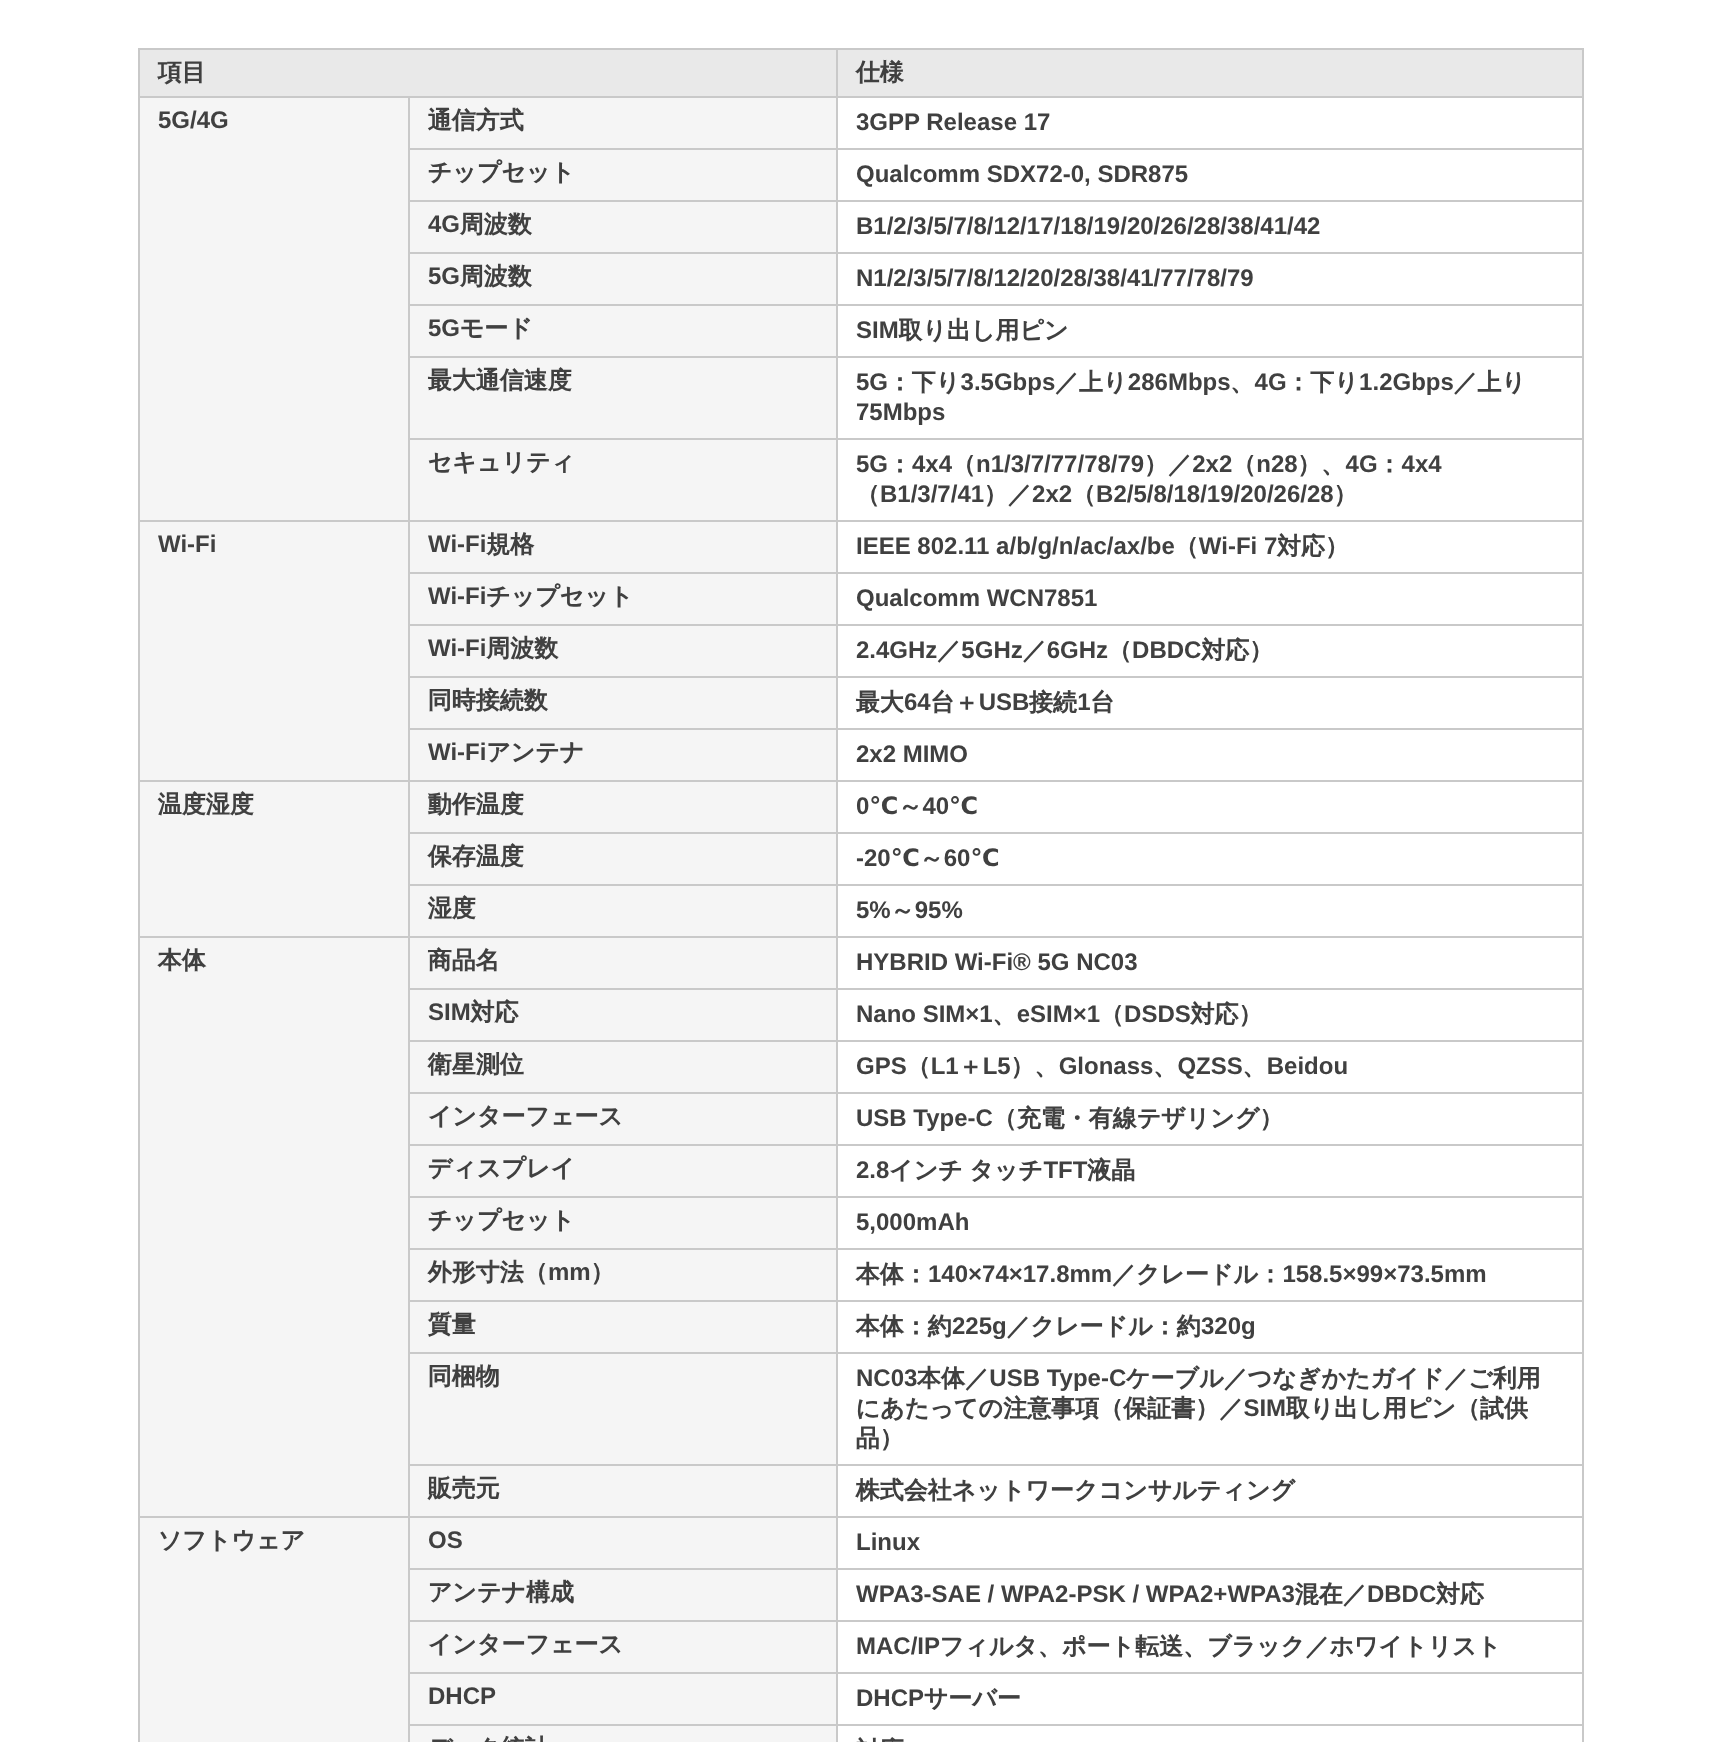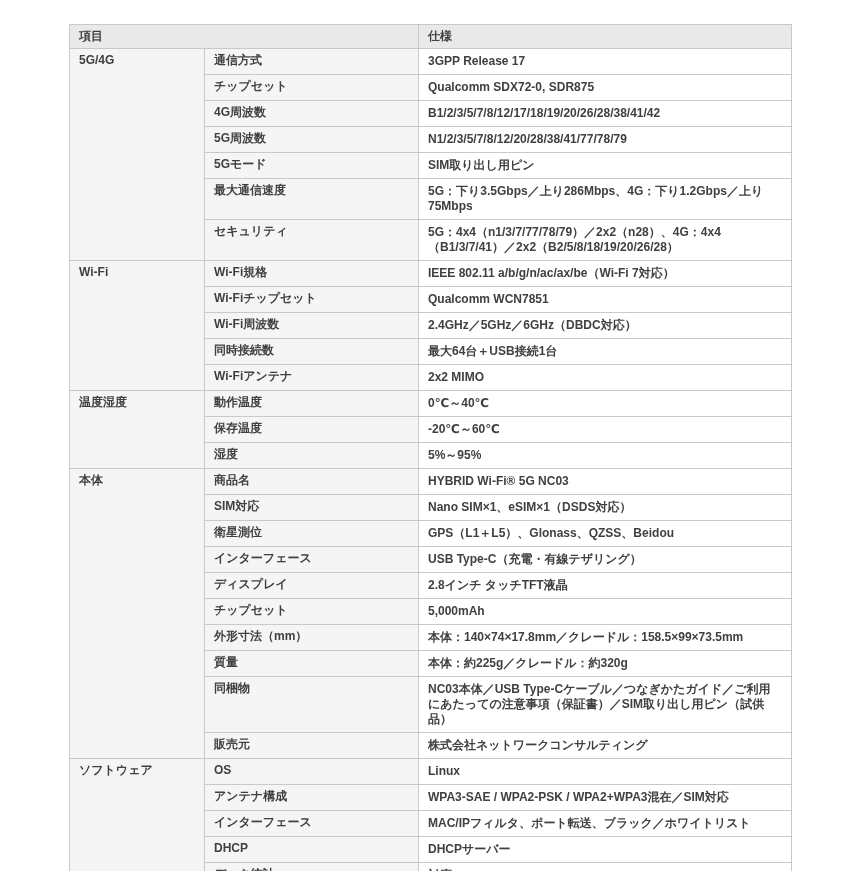--- a/index.html
+++ b/index.html
@@ -185,21 +185,21 @@
           <td class="lbl">販売元</td>
           <td class="val">株式会社ネットワークコンサルティング</td>
         </tr>
         <tr>
           <th class="cat" rowspan="6">ソフトウェア</th>
           <td class="lbl">OS</td>
           <td class="val">Linux</td>
         </tr>
         <tr>
           <td class="lbl">アンテナ構成</td>
-          <td class="val">WPA3-SAE / WPA2-PSK / WPA2+WPA3混在／SIM対応</td>
+          <td class="val">WPA3-SAE / WPA2-PSK / WPA2+WPA3混在／DBDC対応</td>
         </tr>
         <tr>
           <td class="lbl">インターフェース</td>
           <td class="val">MAC/IPフィルタ、ポート転送、ブラック／ホワイトリスト</td>
         </tr>
         <tr>
           <td class="lbl">DHCP</td>
           <td class="val">DHCPサーバー</td>
         </tr>
         <tr>

